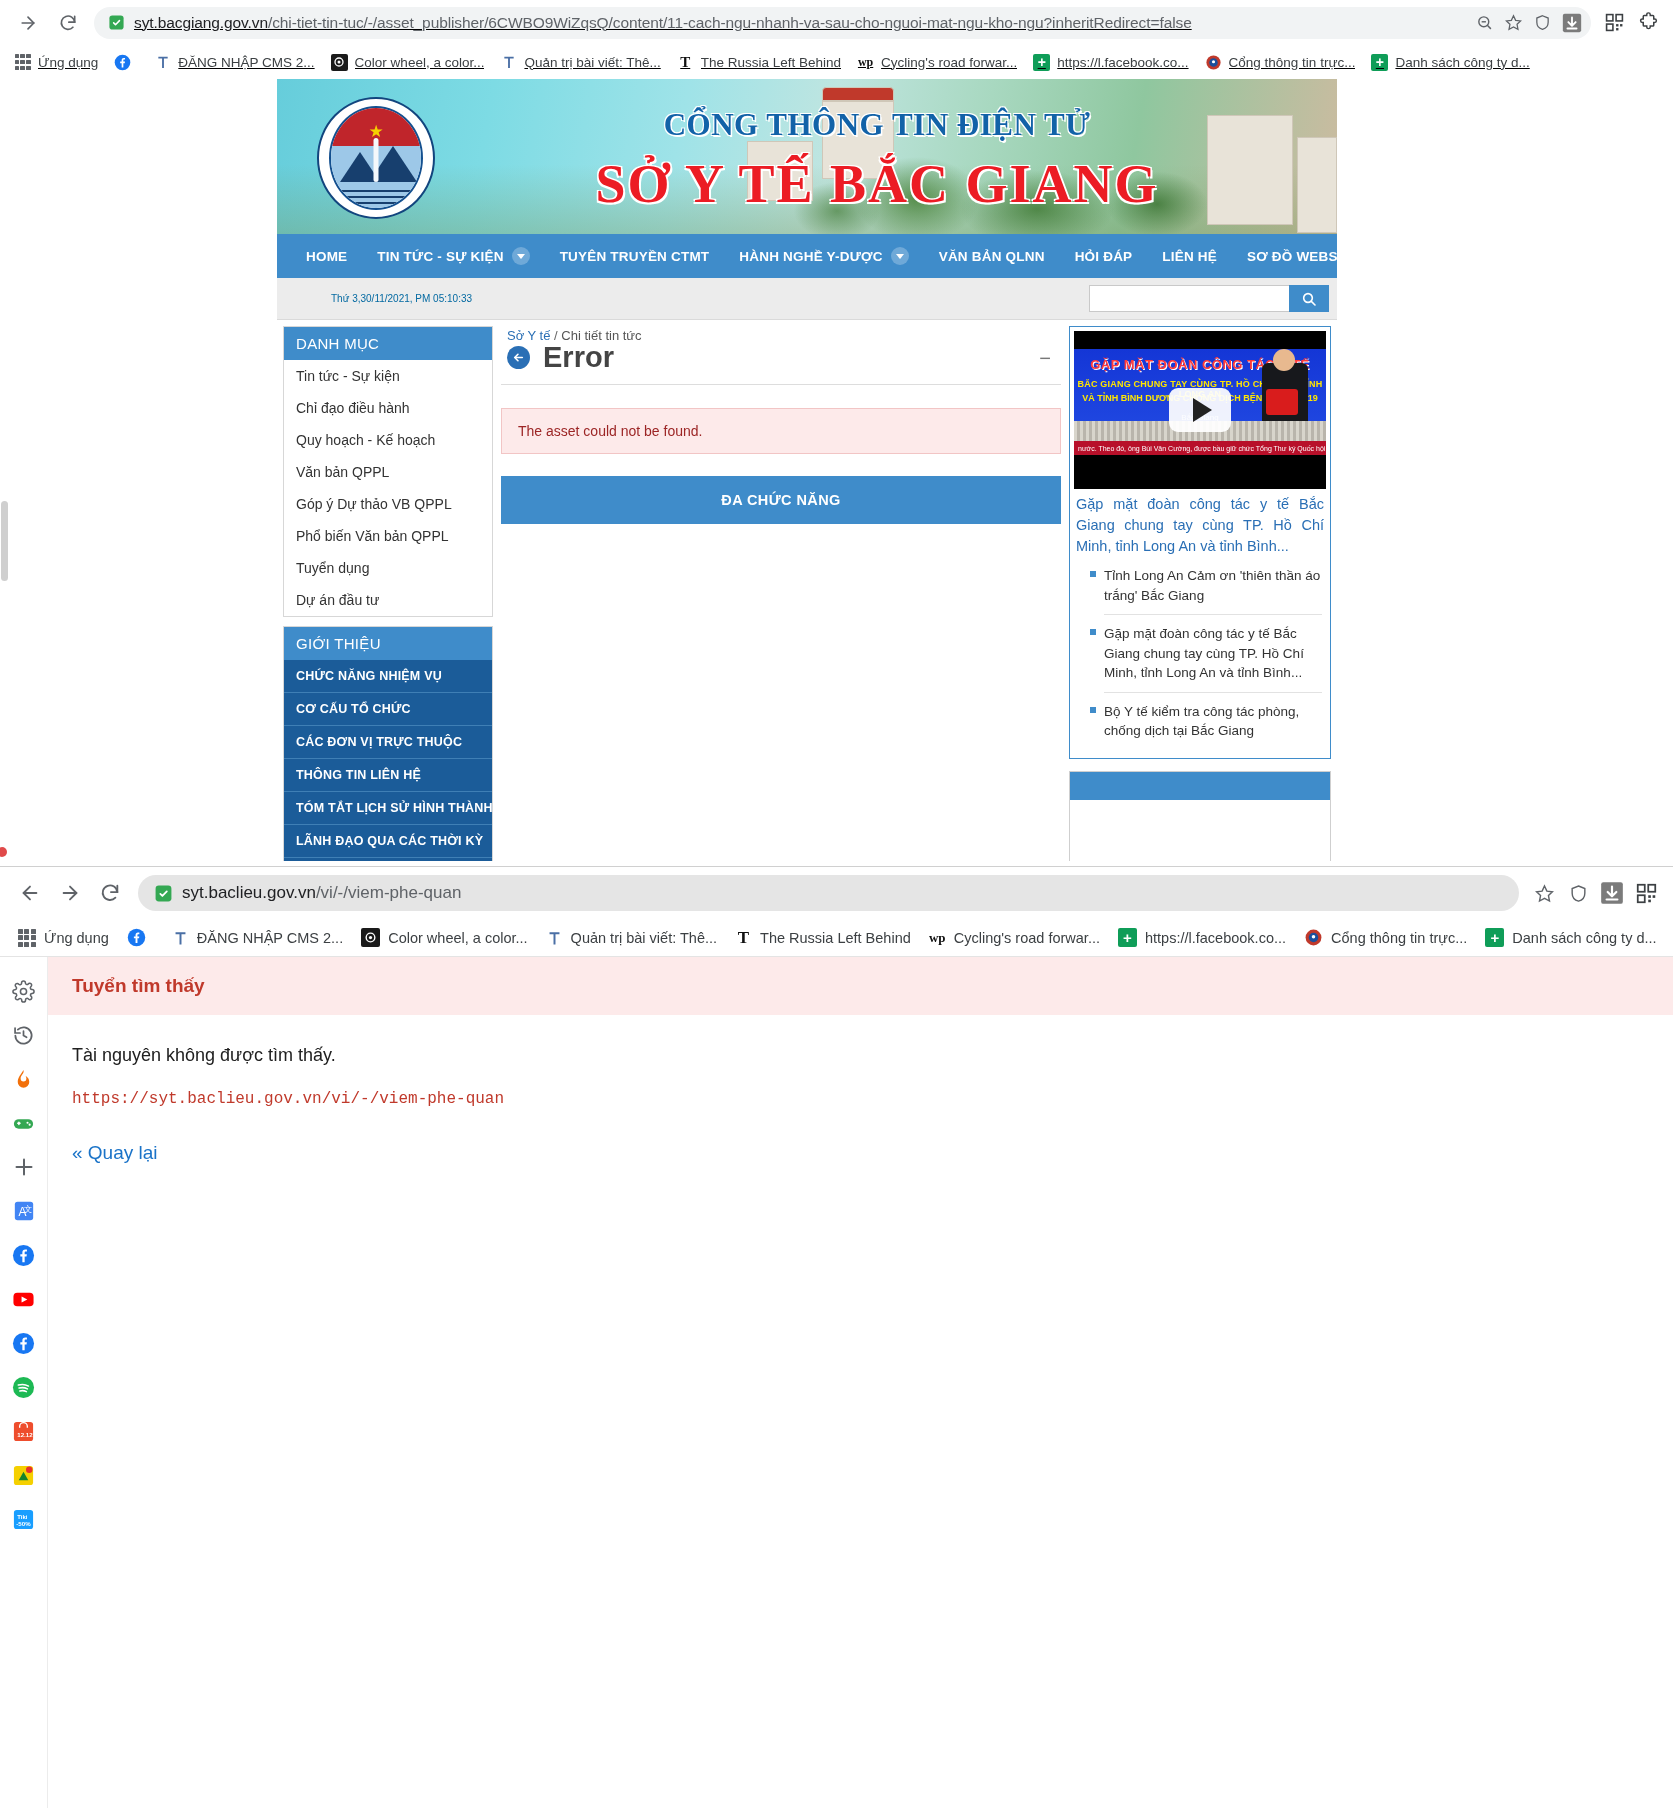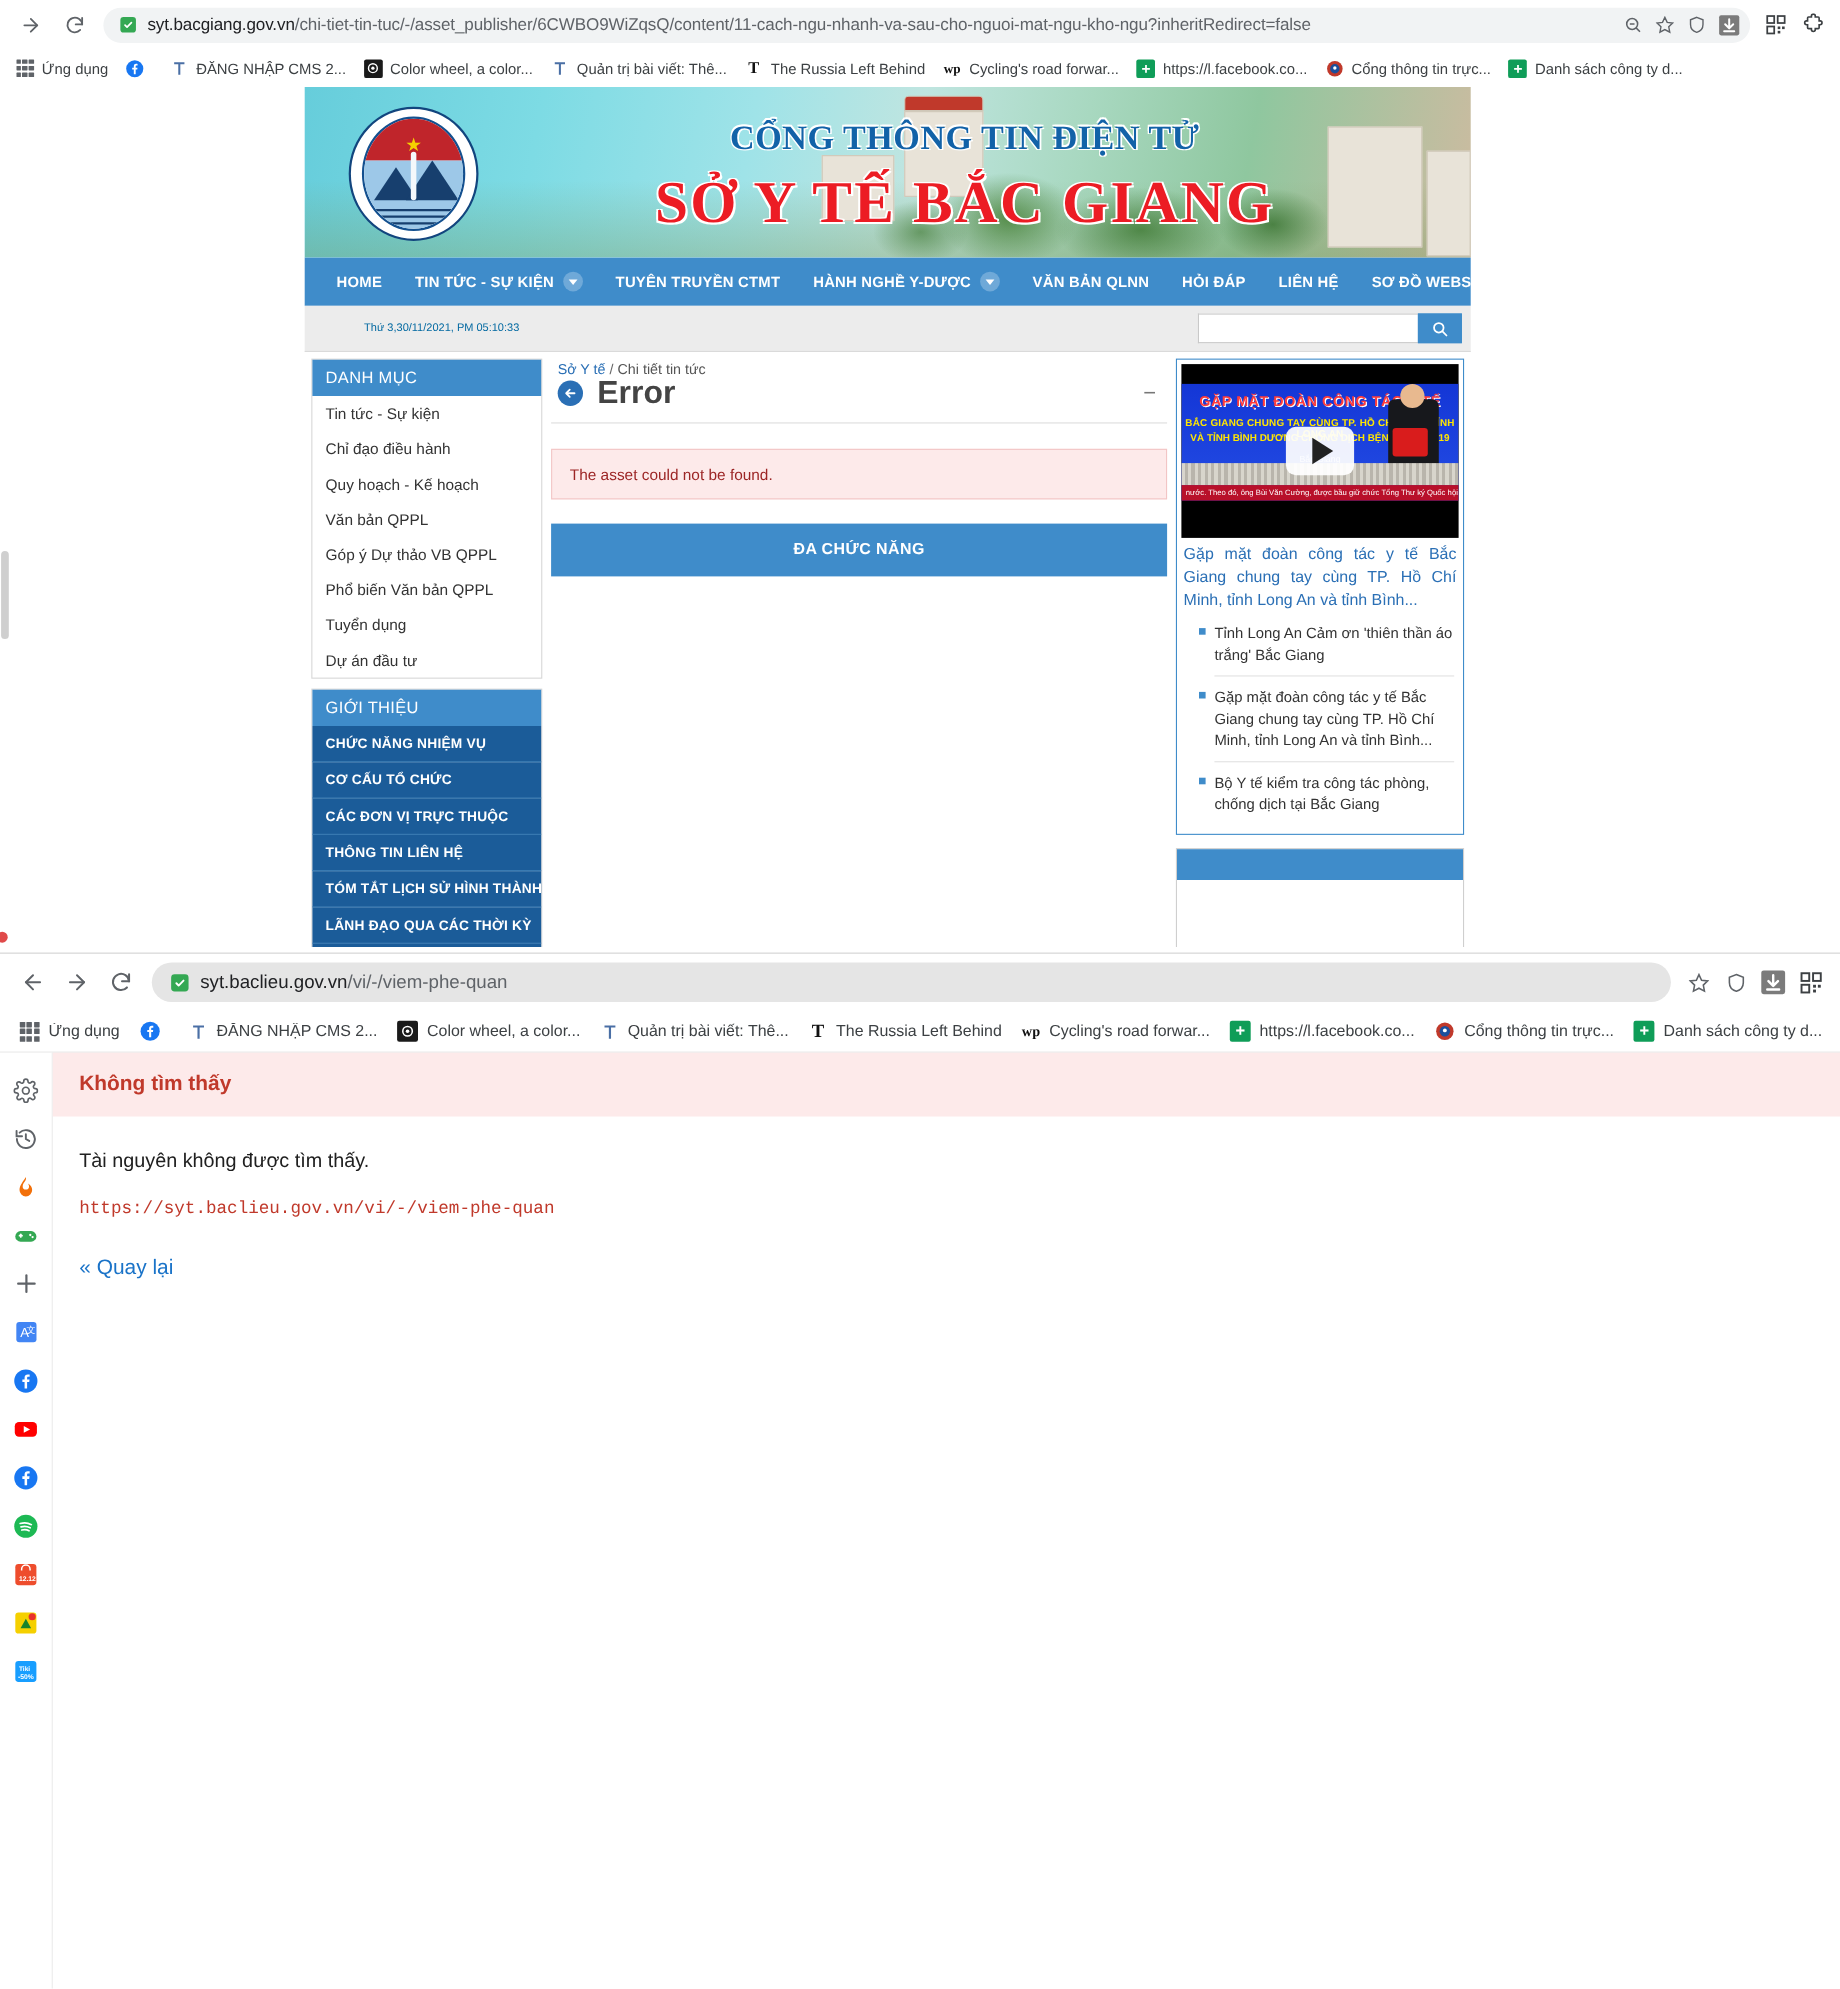--- a/index.html
+++ b/index.html
@@ -6,21 +6,21 @@
   html, body { margin:0; padding:0; }
   body {
     width: 1673px; height: 1808px;
     font-family: "Liberation Sans", sans-serif;
     background: #ffffff;
     overflow: hidden;
     position: relative;
   }
 
   
-  #win1 { position:absolute; left:0; top:0; width:1673px; height:866px; background:#fff; overflow:hidden; }
+  #win1 { position:absolute; left:0; top:0; width:1673px; height:866px; background:#fff; overflow:hidden;text-decoration:underline; }
 
   .chrome-toolbar { height:45px; display:flex; align-items:center; background:#ffffff; padding:0 8px; }
   .nav-btn { width:40px; height:40px; display:flex; align-items:center; justify-content:center; color:#5f6368; flex:0 0 auto; }
   .nav-btn svg { display:block; }
 
   .omnibox {
     flex:1 1 auto; height:32px; background:#f1f3f4; border-radius:16px;
     display:flex; align-items:center; padding:0 6px 0 14px; margin:0 6px; min-width:0;
   }
   .lock { width:17px; height:17px; flex:0 0 auto; margin-right:9px; }
@@ -695,20 +695,20 @@
           <svg width="23" height="23" viewBox="0 0 24 24">
             <rect x="2" y="2" width="20" height="20" rx="3" fill="#189eff"></rect>
             <text x="5.5" y="11.5" font-size="6.2" fill="#fff" font-family="Liberation Sans" font-weight="bold">Tiki</text>
             <text x="4.5" y="19" font-size="6.4" fill="#fff" font-family="Liberation Sans" font-weight="bold">-50%</text>
           </svg>
         </div>
     </div>
 
     <div class="w2-main">
       <div class="nf-bar">
-        <div class="nf-title">Không tìm thấy</div>
+        <div class="nf-title">Tuyển tìm thấy</div>
       </div>
       <div class="nf-text">Tài nguyên không được tìm thấy.</div>
       <div class="nf-link">https://syt.baclieu.gov.vn/vi/-/viem-phe-quan</div>
       <div class="nf-back">« Quay lại</div>
     </div>
   </div>
 </div>
 
 </body></html>

